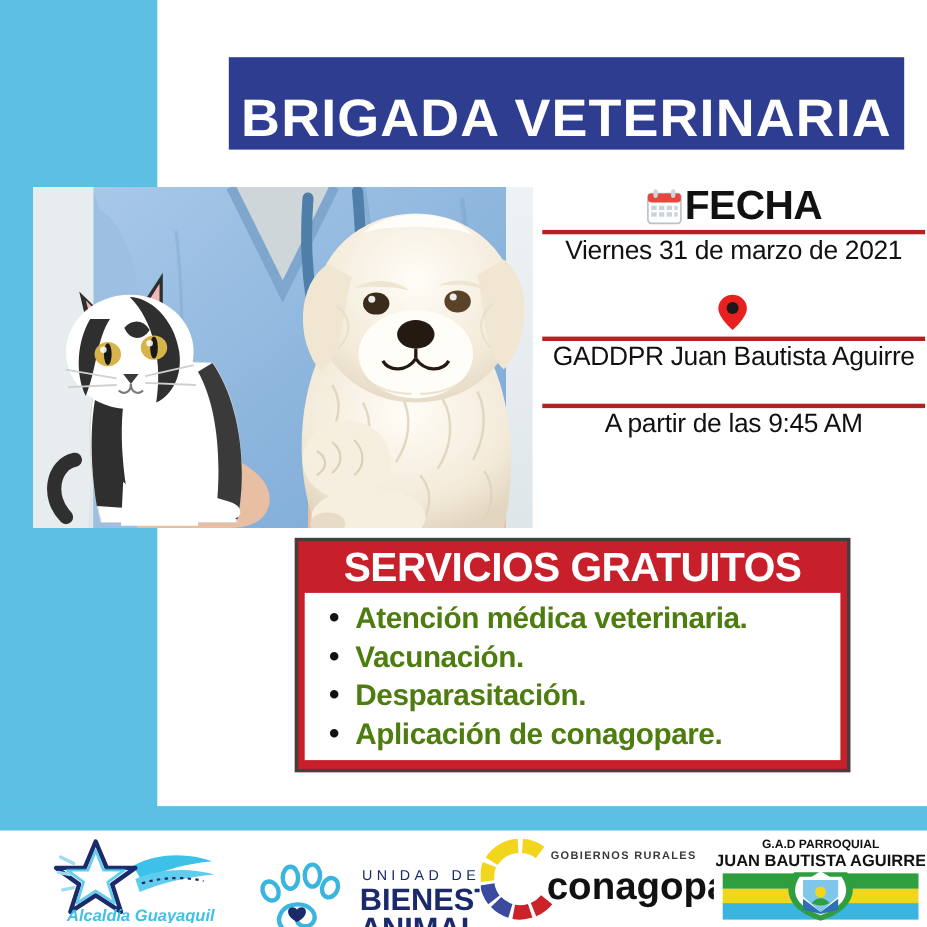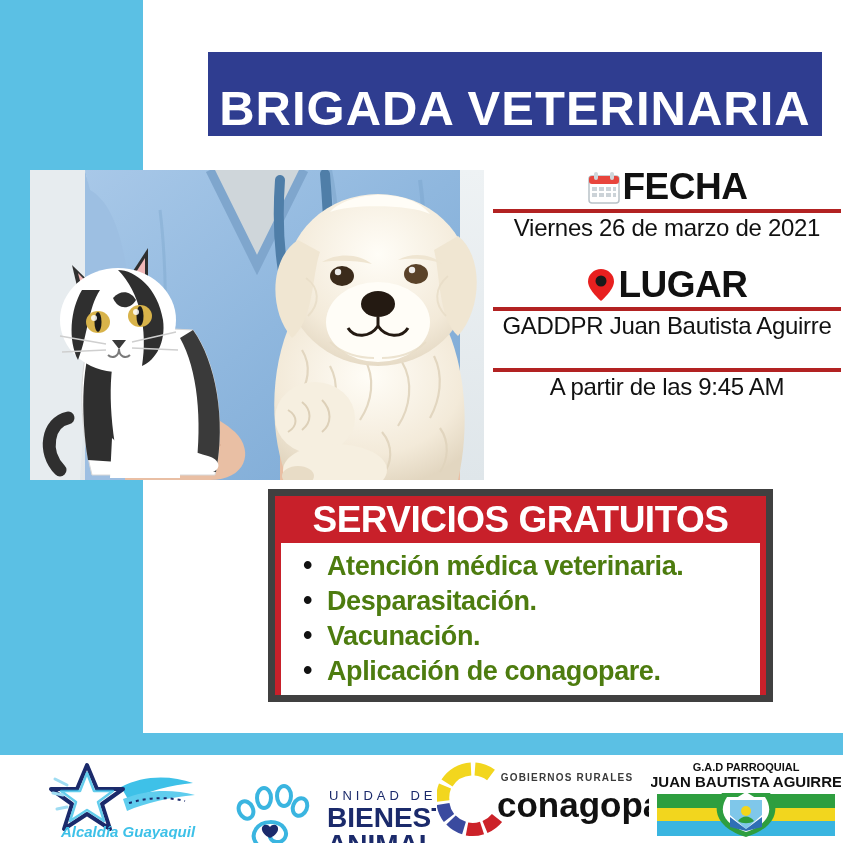--- a/index.html
+++ b/index.html
@@ -57,21 +57,21 @@
   .info-val{
     font-size:24px;color:#111;line-height:1.12;letter-spacing:-0.3px;
     padding:0 2px;
   }
   .gap{height:18px;}
 
   
   .services{
     position:absolute;left:268px;top:489px;width:505px;height:213px;
     background:#c8202a;box-sizing:border-box;
-    padding:0;border:7px solid #404040;
+    padding:0;border:3px solid #404040;
   }
   .services-title{
     color:#ffffff;font-weight:bold;font-size:37px;text-align:center;
     padding:4px 0 2px 0;letter-spacing:-0.5px;line-height:1.1;
   }
   .services-body{
     background:#ffffff;margin:0 6px 6px 6px;height:152px;
     box-sizing:border-box;padding:6px 0 0 0;
   }
   .svc-list{margin:0;padding:0 10px 0 46px;list-style:none;}
@@ -254,55 +254,54 @@
               <rect x="5" y="22" width="5" height="4"></rect>
                 <rect x="12" y="22" width="5" height="4"></rect>
               <rect x="19" y="22" width="5" height="4"></rect>
                 <rect x="26" y="22" width="3" height="4"></rect>
             </g>
           </svg>
         </span>
         <span>FECHA</span>
       </div>
       <div class="rule"></div>
-      <div class="info-val">Viernes 26 de marzo de 2021</div>
+      <div class="info-val">Viernes 31 de marzo de 2021</div>
     </div>
 
     <div class="gap"></div>
 
     <div class="info-block">
       <div class="info-head">
         <span class="ico">
           <svg width="30" height="36" viewBox="0 0 30 36" xmlns="http://www.w3.org/2000/svg">
             <path d="M15,2 C8,2 2,7.5 2,14.5 C2,23 15,34 15,34 C15,34 28,23 28,14.5 C28,7.5 22,2 15,2 Z" fill="#e8201f"></path>
             <circle cx="15" cy="14" r="5.5" fill="#1a1a1a"></circle>
           </svg>
         </span>
-        <span>LUGAR</span>
       </div>
       <div class="rule"></div>
       <div class="info-val">GADDPR Juan Bautista Aguirre</div>
     </div>
 
     <div class="gap"></div>
 
     <div class="info-block">
       <div class="rule"></div>
       <div class="info-val">A partir de las 9:45 AM</div>
     </div>
 
   </div>
 
   <div class="services">
     <div class="services-title">SERVICIOS GRATUITOS</div>
     <div class="services-body">
       <ul class="svc-list">
         <li>Atención médica veterinaria.</li>
+        <li>Vacunación.</li>
         <li>Desparasitación.</li>
-        <li>Vacunación.</li>
         <li>Aplicación de conagopare.</li>
       </ul>
     </div>
   </div>
 
   <div class="blue-band"></div>
 
   <div class="footer">
 
     <div class="logo logo-alcaldia">

